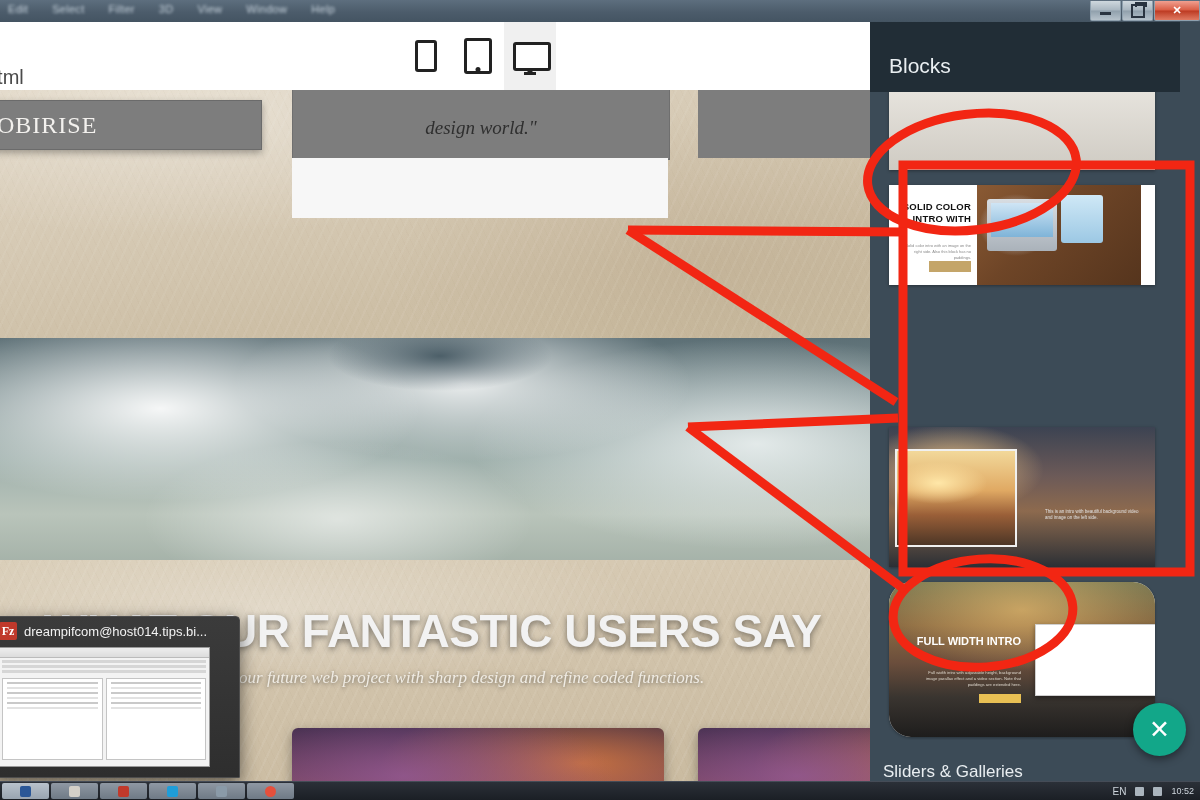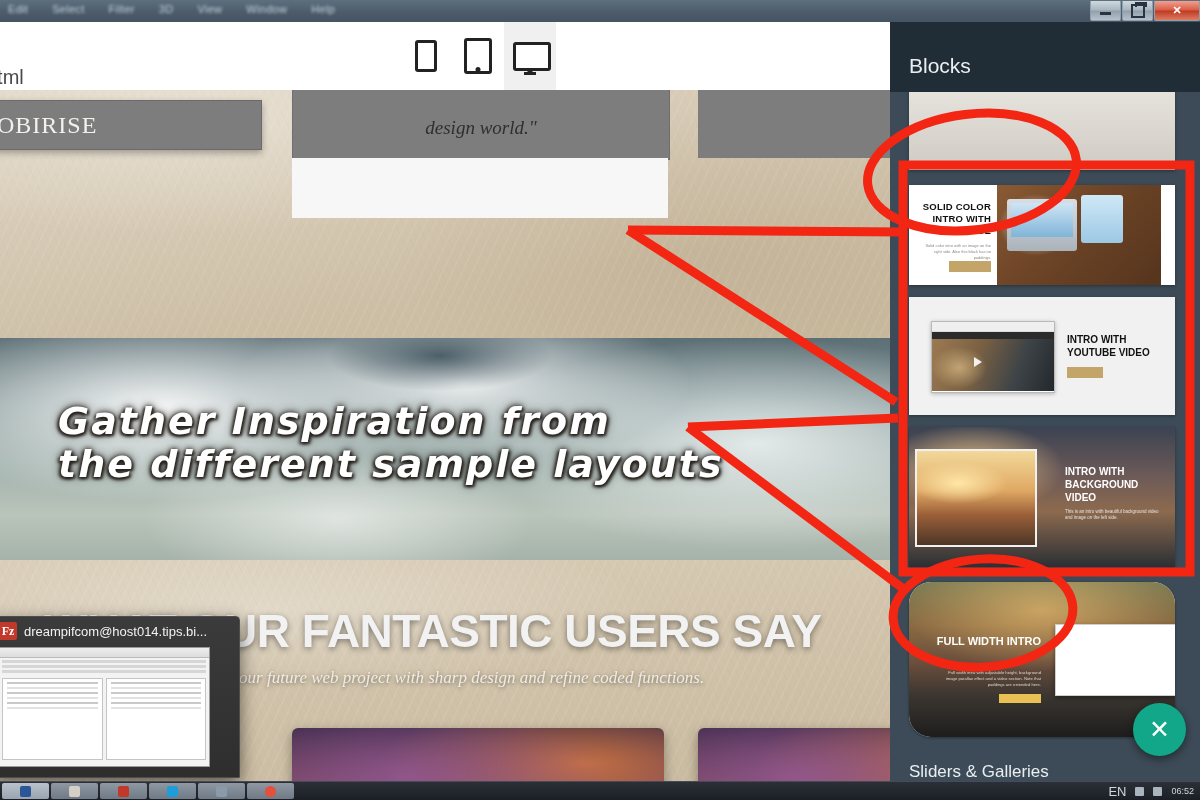--- a/index.html
+++ b/index.html
@@ -167,20 +167,21 @@
   .fz-strip{height:9px;background:linear-gradient(180deg,#eee,#dcdcdc);border-bottom:1px solid #bbb;}
   .fz-panes{display:flex;gap:3px;padding:3px;}
   .fz-pane{flex:1;height:80px;background:#fff;border:1px solid #c4c4c4;}
   .fz-line{height:2px;background:#c9c9c9;margin:3px 4px;}
   .fz-line.sh{background:#e2e2e2;}
 
   
   .blocks-panel{
     position:absolute; right:0; top:22px; width:310px; height:778px;
     background:#3c4b57;
+    padding-left:20px;
   }
   .blocks-header{
     position:absolute; left:0; top:0; width:310px; height:70px;
     background:#212d36;
   }
   .blocks-title{
     position:absolute; left:19px; top:44px; transform:translateY(-50%);
     color:#e9eef1; font-size:21px; font-family:"Liberation Sans",sans-serif;
   }
   .blocks-scroll{
@@ -251,21 +252,21 @@
       linear-gradient(180deg,#7e7c54 0%, #8a6a42 28%, #6b4e3c 52%, #3a3530 74%, #1e1d1c 100%);}
   .blk4-h{position:absolute;left:24px;top:52px;width:108px;text-align:right;
     font-size:11px;font-weight:bold;color:#fff;line-height:14px;}
   .blk4-p{position:absolute;left:34px;top:88px;width:98px;text-align:right;
     font-size:4.2px;color:#ded8cd;line-height:6px;}
   .blk4-btn{position:absolute;left:90px;top:112px;width:42px;height:9px;background:#e8c054;}
   .blk4-browser{position:absolute;left:146px;top:42px;width:120px;height:70px;
     background:#fff;border:1px solid #cfcfcf;box-shadow:0 2px 5px rgba(0,0,0,.4);}
 
   .sliders-label{
-    position:absolute; left:19px; bottom:18px; color:#e9eef1; font-size:17px;
+    position:absolute; left:13px; bottom:18px; color:#e9eef1; font-size:17px;
   }
   .close-fab{
     position:absolute; right:14px; bottom:44px; width:53px; height:53px; border-radius:50%;
     background:#12a789; box-shadow:0 3px 9px rgba(0,0,0,.45);
     display:flex; align-items:center; justify-content:center;
     color:#fff; font-size:25px; line-height:1;
   }
 
   
   .hand{
@@ -287,21 +288,21 @@
   .taskbar{
     position:absolute; left:0; bottom:0; width:1200px; height:18px;
     background:linear-gradient(180deg,#2b3038 0%,#1b1f25 100%);
     border-top:1px solid #454c57; display:flex; align-items:center;
   }
   .tb-btn{ width:47px; height:16px; margin-left:2px; border-radius:2px;
     background:linear-gradient(180deg,#8f98a3,#6f7a86); display:flex;align-items:center;justify-content:center;}
   .tb-btn.active{background:linear-gradient(180deg,#b9c2cc,#99a4b0);}
   .tb-ico{width:11px;height:11px;border-radius:2px;}
   .tray{position:absolute; right:6px; display:flex; align-items:center; gap:9px; color:#cfd6dd; font-size:9px;}
-  .tray-lang{font-size:13px;text-align:center;}
+  .tray-lang{font-size:10px;text-align:center;}
   .tray-ico{width:9px;height:9px;background:#aab4bd;border-radius:1px;}
 </style>
 </head>
 <body>
 
 <div id="root">
 
   <div class="os-titlebar">
     <div class="os-menu">
       <span>Edit</span>
@@ -394,39 +395,24 @@
         </div>
         <div class="blk1-img">
           <div class="blk1-laptop">
               <div class="blk1-screen"></div>
             </div>
           <div class="blk1-tab"></div>
         </div>
         <div class="blk1-white"></div>
       </div>
 
-      <div class="blk blk2">
-        <div class="blk2-browser">
-          <div class="blk2-bar"></div>
-          <div class="blk2-nav"></div>
-          <div class="blk2-pic">
-              <div class="blk2-play"></div>
-            </div>
-        </div>
-        <div class="blk2-h">INTRO WITH
-YOUTUBE VIDEO</div>
-        <div class="blk2-btn"></div>
-      </div>
 
       <div class="blk blk3">
         <div class="blk3-bg"></div>
         <div class="blk3-img"></div>
-        <div class="blk3-h">INTRO WITH
-BACKGROUND
-VIDEO</div>
         <div class="blk3-p">This is an intro with beautiful background video and image on the left side.</div>
       </div>
 
       <div class="blk blk4">
         <div class="blk4-bg"></div>
         <div class="blk4-h">FULL WIDTH
 INTRO</div>
         <div class="blk4-p">Full width intro with adjustable height, background image parallax effect and a video section. Note that paddings are extended here.</div>
         <div class="blk4-btn"></div>
         <div class="blk4-browser"></div>
@@ -461,22 +447,20 @@
             <div class="fz-line sh"></div>
             <div class="fz-line"></div>
             <div class="fz-line sh"></div>
             <div class="fz-line"></div>
             <div class="fz-line sh"></div>
           </div>
       </div>
     </div>
   </div>
 
-  <div class="hand hand2">Gather Inspiration from
-the different sample layouts</div>
 
   <svg class="marker" viewBox="0 0 1200 800">
     <ellipse cx="972" cy="172" rx="105" ry="58" fill="none" stroke="#f22613" stroke-width="9" transform="rotate(-7 972 172)"></ellipse>
     <ellipse cx="983" cy="613" rx="90" ry="54" fill="none" stroke="#f22613" stroke-width="9" transform="rotate(-4 983 613)"></ellipse>
     <path d="M903,165 L1190,165 L1190,572 L903,572 Z" fill="none" stroke="#f22613" stroke-width="9"></path>
     <path d="M628,230 L905,232" fill="none" stroke="#f22613" stroke-width="9"></path>
     <path d="M628,230 L896,402" fill="none" stroke="#f22613" stroke-width="9"></path>
     <path d="M688,427 L898,418" fill="none" stroke="#f22613" stroke-width="9"></path>
     <path d="M688,427 L905,590" fill="none" stroke="#f22613" stroke-width="9"></path>
   </svg>
@@ -497,17 +481,17 @@
     <div class="tb-btn">
         <div class="tb-ico" style="background:#8a9aa8"></div>
       </div>
     <div class="tb-btn">
         <div class="tb-ico" style="background:#e5503c;border-radius:50%"></div>
       </div>
     <div class="tray">
       <span class="tray-lang">EN</span>
       <span class="tray-ico"></span>
       <span class="tray-ico"></span>
-      <span>06:52</span>
+      <span>10:52</span>
     </div>
   </div>
 
 </div>
 
 </body></html>

